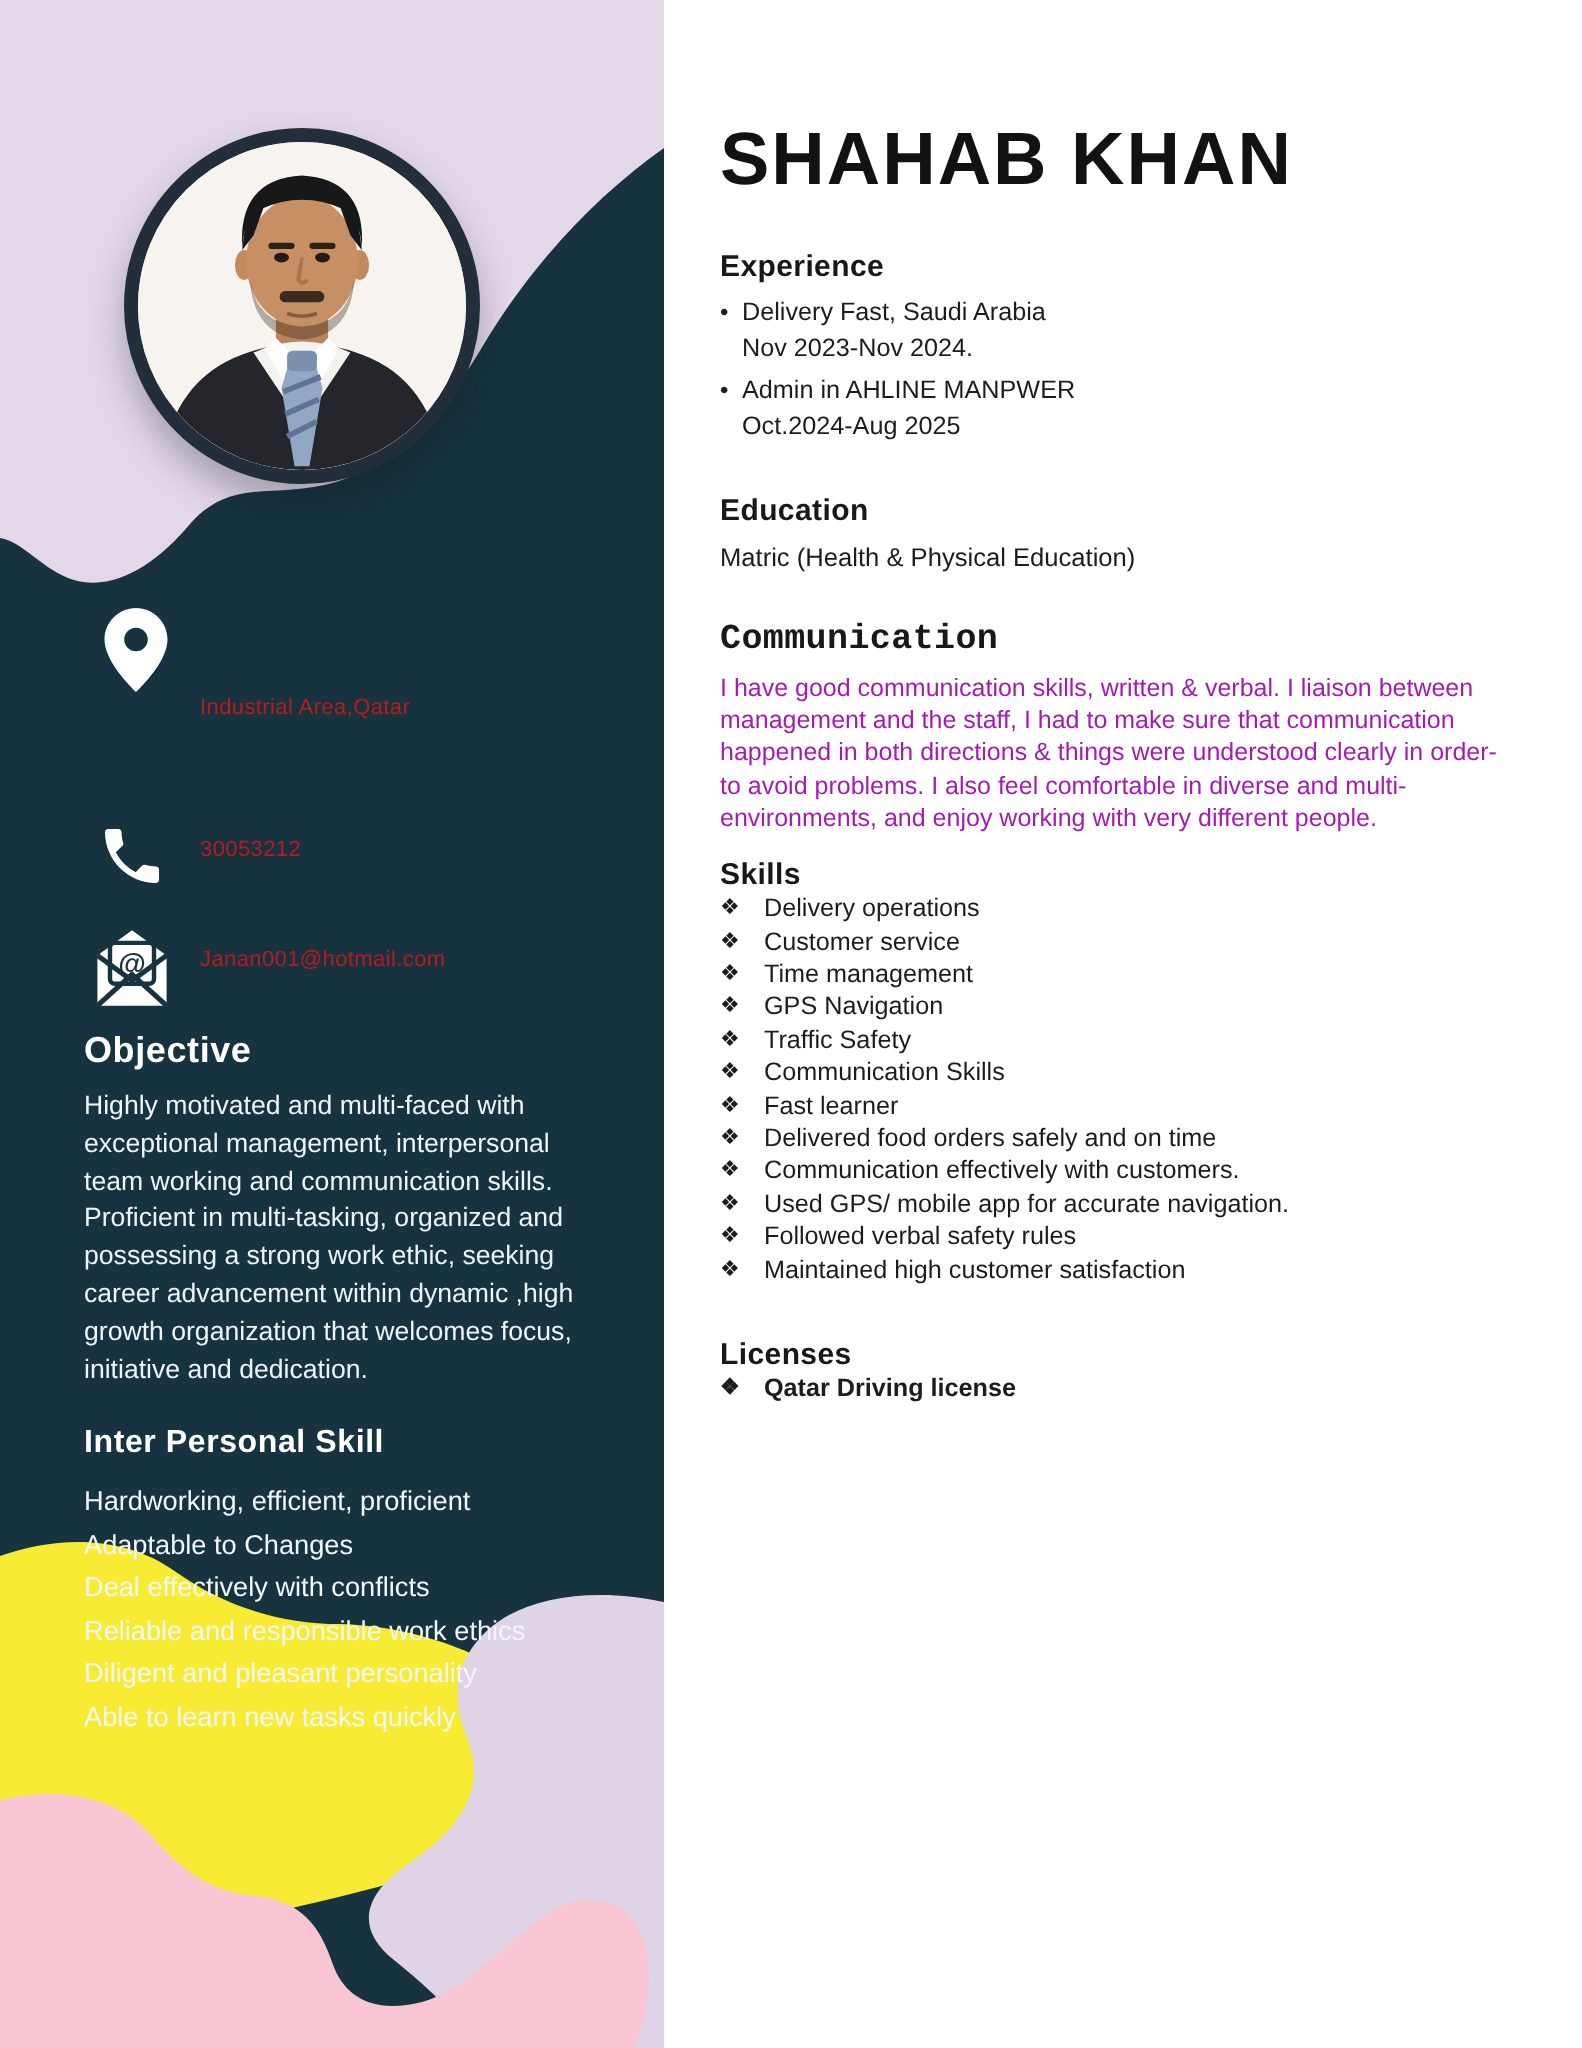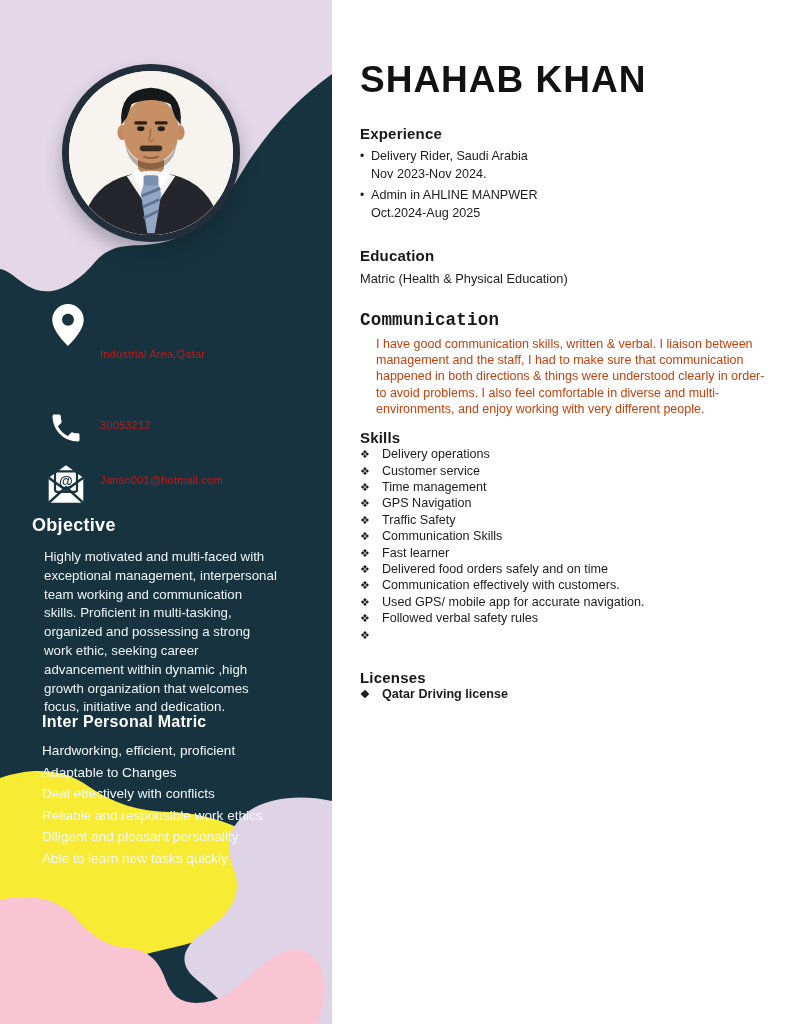--- a/index.html
+++ b/index.html
@@ -23,23 +23,23 @@
   .contact { position:absolute; inset:0; z-index:4; color:#fff; }
   .c-icon { position:absolute; }
   .c-text { position:absolute; font-size:11px; letter-spacing:.2px; color:#b91c1c; }
   .icon-location { left:52px; top:304px; width:32px; height:42px; }
   .text-location { left:100px; top:348px; }
   .icon-phone    { left:48px; top:410px; width:36px; height:36px; }
   .text-phone    { left:100px; top:419px; }
   .icon-email    { left:44px; top:462px; width:44px; height:44px; }
   .text-email    { left:100px; top:474px; }
 
-  .objective { position:absolute; left:32px; top:515px; width:258px; z-index:4; color:#fff; }
+  .objective { position:absolute; left:42px; top:515px; width:258px; z-index:4; color:#fff; }
   .objective h2 { margin:0 0 8px 0; font-size:18px; font-weight:bold; letter-spacing:.3px; }
-  .objective p  { margin:12px; font-size:13.3px; line-height:18.8px; color:#eef3f5; }
+  .objective p  { margin:0; font-size:13.3px; line-height:18.8px; color:#eef3f5; }
 
   .ips { position:absolute; left:42px; top:713px; width:278px; z-index:4; color:#fff; }
   .ips h2 { margin:0 0 9px 0; font-size:16px; font-weight:bold; letter-spacing:.3px; }
   .ips .ips-line { font-size:13.6px; line-height:21.6px; color:#f3f6f7; }
 
   
   .main { position:absolute; left:332px; top:0; width:553px; height:1024px; background:#fff; padding:60px 38px 0 28px; color:#1c1c1c; }
 
   .name { margin:0; font-size:37px; font-weight:600; letter-spacing:1px; color:#121212; line-height:1.1; }
 
@@ -50,21 +50,21 @@
   .exp-list { margin-top:5px; }
   .exp-role { font-size:12.6px; line-height:18px; display:flex; }
   .exp-role .dot { width:11px; font-size:12px; }
   .exp-dates { font-size:12.6px; line-height:18px; padding-left:11px; }
   .exp-entry + .exp-entry { margin-top:3px; }
 
   .sec-education { margin-top:25px; }
   .edu-detail { margin-top:7px; font-size:12.8px; }
 
   .sec-communication { margin-top:24px; }
-  .comm-text { margin:6px 0 0 16px; width:398px; font-size:12.5px; line-height:16.3px; color:#c2410c; }
+  .comm-text { margin:6px 0 0 0; width:398px; font-size:12.5px; line-height:16.3px; color:#a21caf; }
 
   .sec-skills { margin-top:12px; }
   ul.dlist { list-style:none; margin:0; padding:0; }
   ul.dlist li { display:flex; font-size:12.6px; line-height:16.4px; }
   ul.dlist .dmnd { width:22px; flex:none; font-size:11px; }
   .skills-list { margin-top:11px; }
   .achievements-list { margin-top:10px; }
 
   .sec-licenses { margin-top:26px; }
   .license-list { margin-top:11px; font-weight:bold; }
@@ -175,41 +175,41 @@
       </svg>
       <div class="c-text text-email">Janan001@hotmail.com</div>
     </div>
 
     <div class="objective">
       <h2>Objective</h2>
       <p>Highly motivated and multi-faced with exceptional management, interpersonal team working and communication skills. Proficient in multi-tasking, organized and possessing a strong work ethic, seeking career advancement within dynamic ,high growth organization that welcomes focus, initiative and dedication.</p>
     </div>
 
     <div class="ips">
-      <h2>Inter Personal Matric</h2>
+      <h2>Inter Personal Skill</h2>
       <div class="ips-line">Hardworking, efficient, proficient</div>
       <div class="ips-line">Adaptable to Changes</div>
       <div class="ips-line">Deal effectively with conflicts</div>
       <div class="ips-line">Reliable and responsible work ethics</div>
       <div class="ips-line">Diligent and pleasant personality</div>
       <div class="ips-line">Able to learn new tasks quickly</div>
     </div>
   </aside>
 
   <main class="main">
 
     <h1 class="name">SHAHAB KHAN</h1>
 
     <section class="sec-experience">
       <h2 class="sec">Experience</h2>
       <div class="exp-list">
         <div class="exp-entry">
           <div class="exp-role">
             <span class="dot">•</span>
-            <span>Delivery Rider, Saudi Arabia</span>
+            <span>Delivery Fast, Saudi Arabia</span>
           </div>
           <div class="exp-dates">Nov 2023-Nov 2024.</div>
         </div>
         <div class="exp-entry">
           <div class="exp-role">
             <span class="dot">•</span>
             <span>Admin in AHLINE MANPWER</span>
           </div>
           <div class="exp-dates">Oct.2024-Aug 2025</div>
         </div>
@@ -270,20 +270,21 @@
         <li>
             <span class="dmnd">❖</span>
             <span>Used GPS/ mobile app for accurate navigation.</span>
           </li>
         <li>
             <span class="dmnd">❖</span>
             <span>Followed  verbal safety rules</span>
           </li>
         <li>
             <span class="dmnd">❖</span>
+            <span>Maintained high customer satisfaction</span>
           </li>
       </ul>
     </section>
 
     <section class="sec-licenses">
       <h2 class="sec">Licenses</h2>
       <ul class="dlist license-list">
         <li>
             <span class="dmnd">❖</span>
             <span>Qatar Driving license</span>

